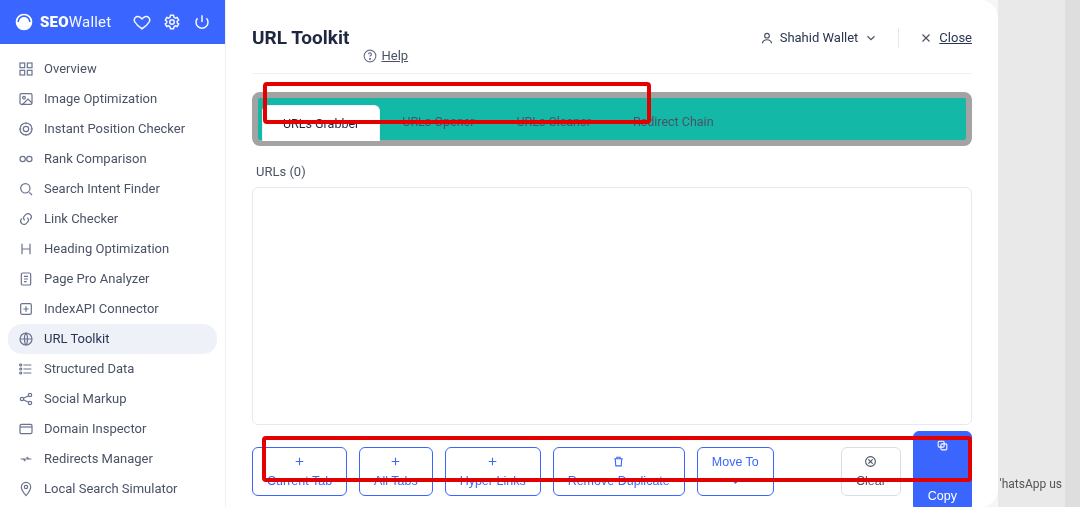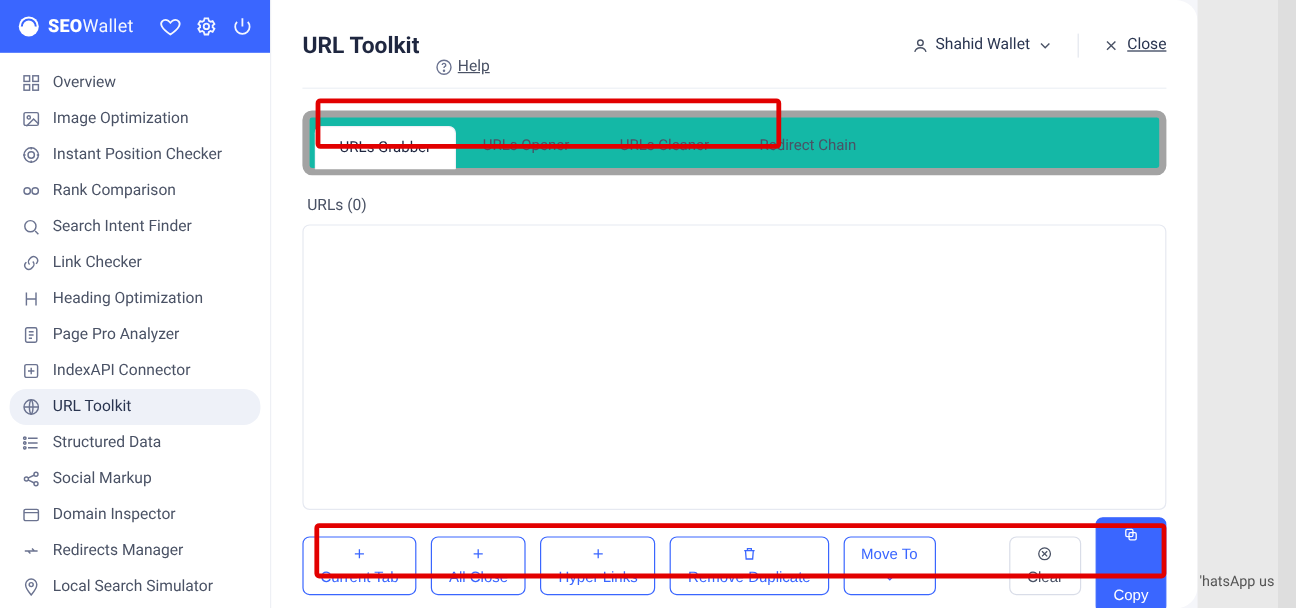--- a/index.html
+++ b/index.html
@@ -257,21 +257,21 @@
       <button class="btn">
         <svg class="bic" viewBox="0 0 24 24" fill="none" stroke="currentColor" stroke-width="2">
             <path d="M12 5v14M5 12h14"></path>
           </svg>
         <span>Current Tab</span>
       </button>
       <button class="btn">
         <svg class="bic" viewBox="0 0 24 24" fill="none" stroke="currentColor" stroke-width="2">
             <path d="M12 5v14M5 12h14"></path>
           </svg>
-        <span>All Close</span>
+        <span>All Tabs</span>
       </button>
       <button class="btn">
         <svg class="bic" viewBox="0 0 24 24" fill="none" stroke="currentColor" stroke-width="2">
             <path d="M12 5v14M5 12h14"></path>
           </svg>
         <span>Hyper Links</span>
       </button>
       <button class="btn">
         <svg class="bic" viewBox="0 0 24 24" fill="none" stroke="currentColor" stroke-width="2">
             <path d="M4 7h16M9 7V4h6v3M6 7l1 13h10l1-13"></path>

